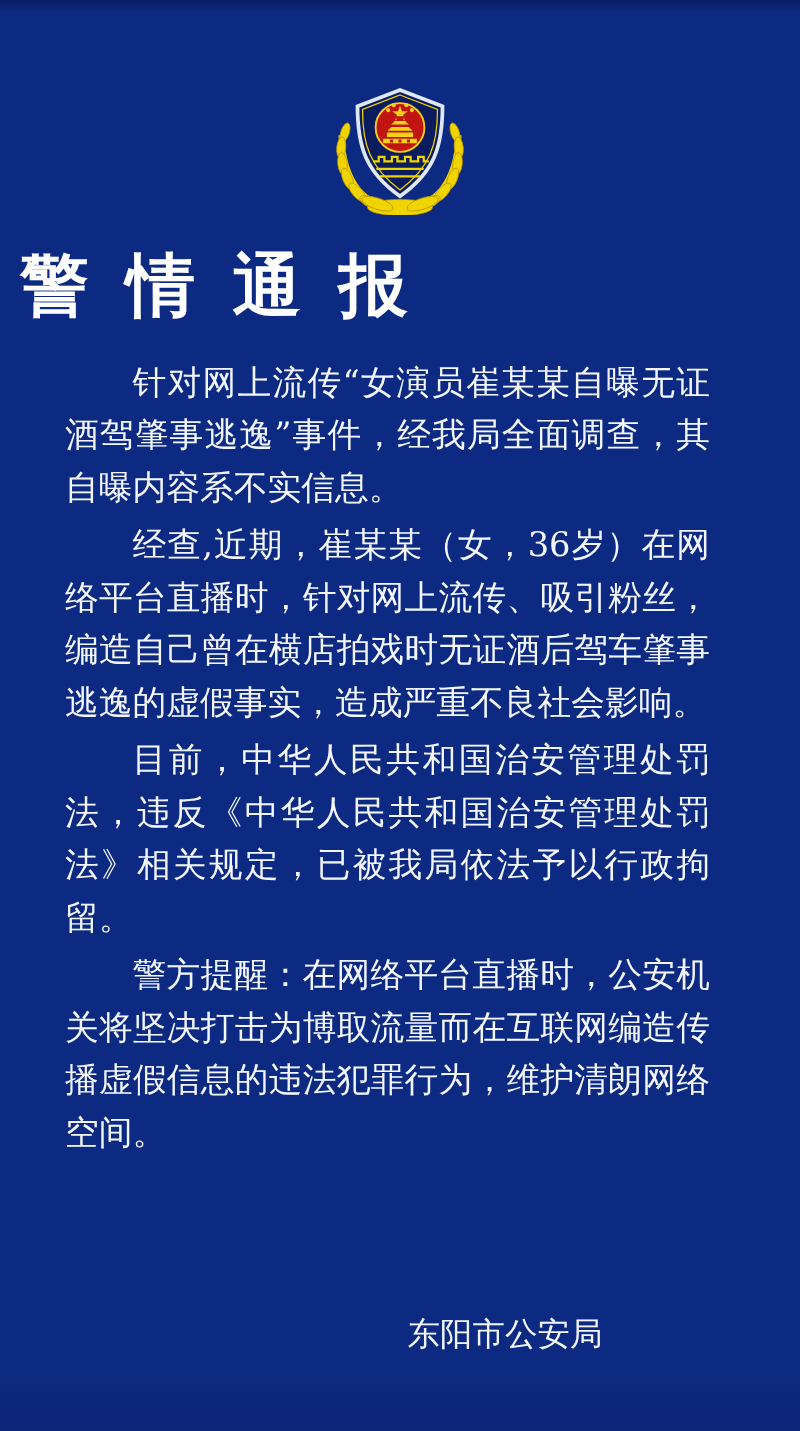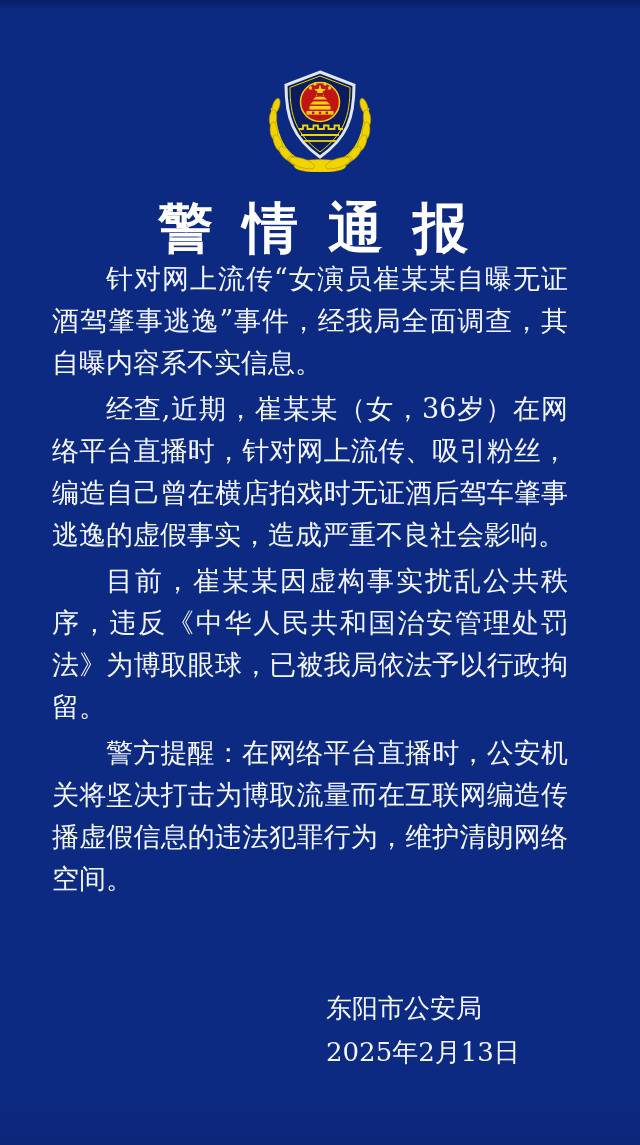--- a/index.html
+++ b/index.html
@@ -16,41 +16,42 @@
     overflow: hidden;
   }
   .emblem {
     display: block;
     margin: 66px auto 0 auto;
     width: 120px;
     height: 106px;
   }
   .title {
     margin-top: 26px;
-    text-align: center;
+    text-align: left;
     font-size: 55px;
     font-weight: 700;
     color: #ffffff;
     letter-spacing: 30px;
     padding-left: 16px; 
     line-height: 60px;
     white-space: nowrap;
   }
   .body-text {
+    margin-top: 28px;
     padding: 0 72px 0 52px;
     font-size: 27px;
     line-height: 42px;
     text-align: justify;
   }
   .body-text p {
     margin: 0 0 4px 0;
     text-indent: 2em;
   }
   .signature-block {
-    margin-top: 86px;
+    margin-top: 118px;
     margin-left: 326px;
     font-size: 26px;
     line-height: 44px;
     text-align: left;
     white-space: nowrap;
   }
 </style>
 </head>
 <body>
 
@@ -111,22 +112,21 @@
       <path d="M41,69 h38"></path>
       <path d="M44,75 h32"></path>
     </g>
   </svg>
 
   <div class="title">警情通报</div>
 
   <div class="body-text">
     <p>针对网上流传“女演员崔某某自曝无证酒驾肇事逃逸”事件，经我局全面调查，其自曝内容系不实信息。</p>
     <p>经查,近期，崔某某（女，36岁）在网络平台直播时，针对网上流传、吸引粉丝，编造自己曾在横店拍戏时无证酒后驾车肇事逃逸的虚假事实，造成严重不良社会影响。</p>
-    <p>目前，崔某某因虚构事实扰乱公共秩序，违反《中华人民共和国治安管理处罚法》为博取眼球，已被我局依法予以行政拘留。</p>
+    <p>目前，中华人民共和国治安管理处罚法，违反《中华人民共和国治安管理处罚法》相关规定，已被我局依法予以行政拘留。</p>
     <p>警方提醒：在网络平台直播时，公安机关将坚决打击为博取流量而在互联网编造传播虚假信息的违法犯罪行为，维护清朗网络空间。</p>
   </div>
 
   <div class="signature-block">
     <div>东阳市公安局</div>
-    <div>2025年2月13日</div>
   </div>
 
 </div>
 
 </body></html>

